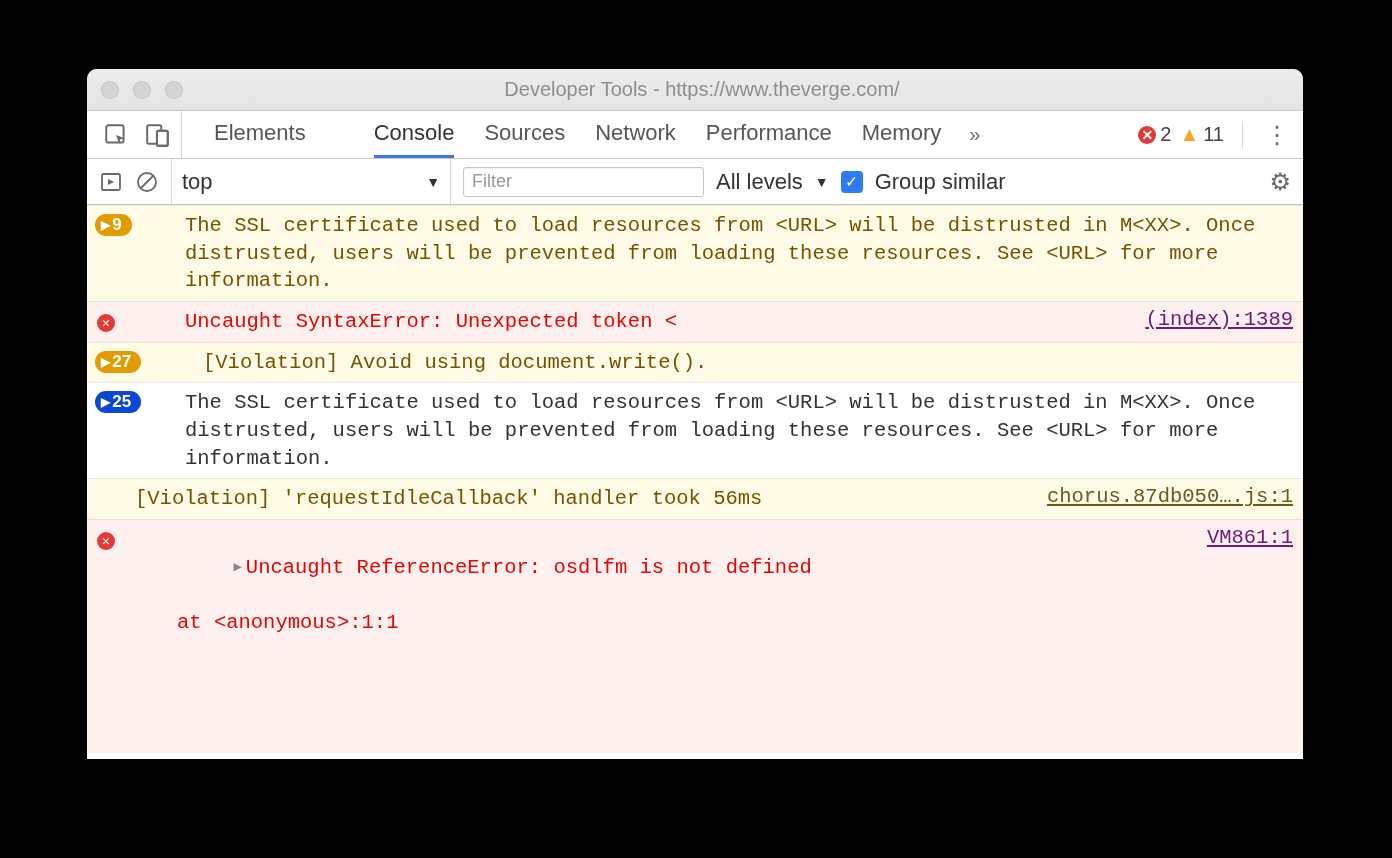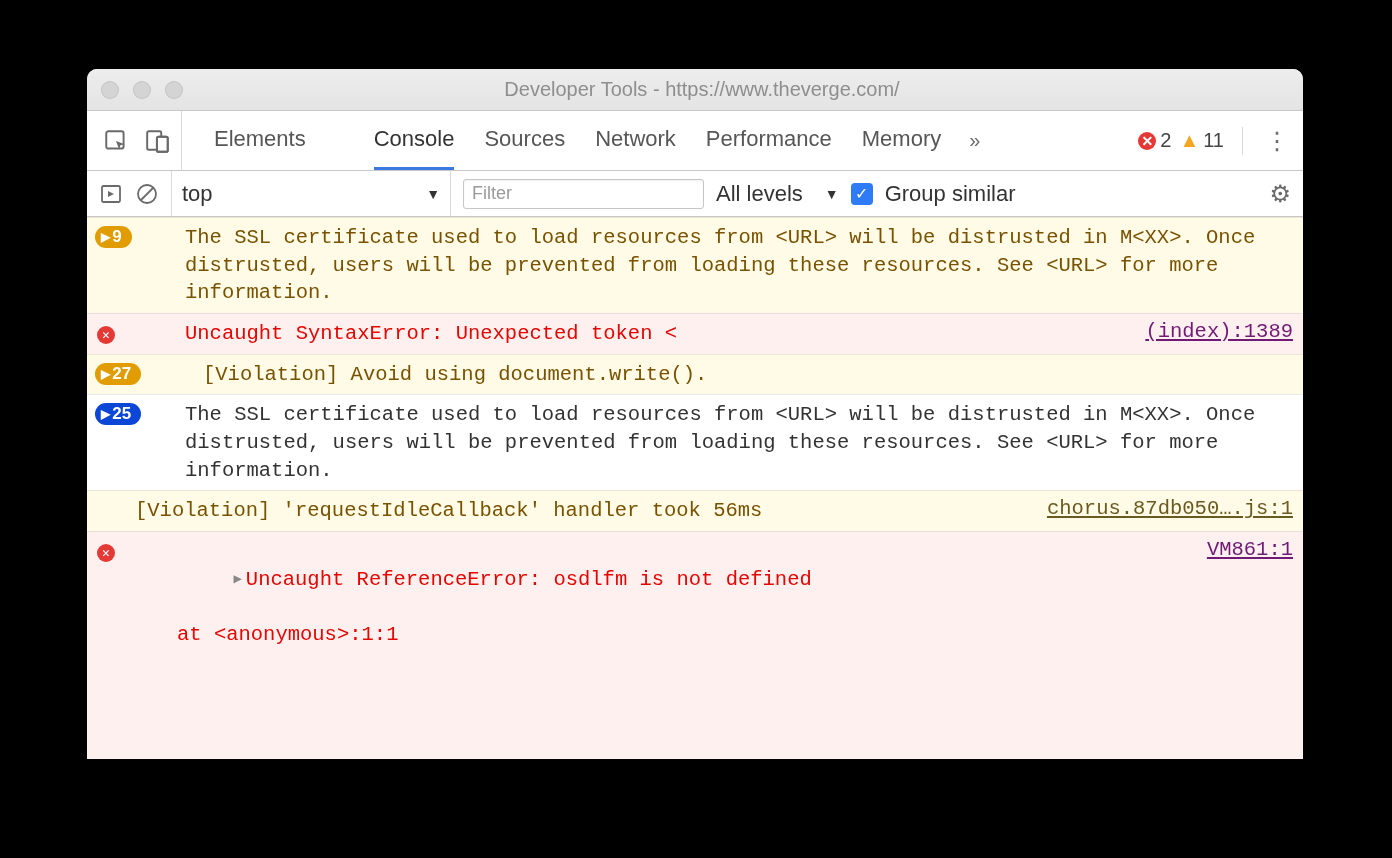--- a/index.html
+++ b/index.html
@@ -46,21 +46,21 @@
   .title {
     position: absolute;
     left: 14px; right: 0;
     text-align: center;
     color: #8e8e8e;
     font-size: 20px;
     pointer-events: none;
   }
   
   .tabbar {
-    height: 60px;
+    height: 48px;
     border-bottom: 1px solid #c7c7c7;
     display: flex;
     align-items: center;
     padding: 0 12px 0 10px;
     gap: 8px;
     justify-content: center;
   }
   .left-icons { display: flex; gap: 16px; padding: 0 10px 0 6px; border-right: 1px solid #d9d9d9; height: 100%; align-items: center; }
   .icon-svg { width: 26px; height: 26px; stroke: #6a6a6a; fill: none; stroke-width: 1.8; }
   .tabs { display: flex; gap: 30px; margin-left: 24px; height: 100%; align-items: stretch; }
@@ -95,21 +95,21 @@
     height: 100%;
   }
   .caret-down { font-size:14px; color:#333; }
   .filter-input {
     width: 241px; height: 30px;
     border:1px solid #c7c7c7; border-radius:3px;
     padding: 0 8px; font-size:18px; color:#333;
     box-shadow: inset 0 1px 2px rgba(0,0,0,0.07);
   }
   .filter-input::placeholder { color:#9a9a9a; }
-  .levels { font-size:22px; color:#333; display:flex; align-items:center; gap:22px; }
+  .levels { font-size:22px; color:#333; display:flex; align-items:center; gap:12px; }
   .checkbox {
     width:22px; height:22px; border-radius:4px;
     background:#2f7bf5; display:inline-flex; align-items:center; justify-content:center;
     color:#fff; font-size:16px;
   }
   .group-label { font-size:22px; color:#333; }
   .gear { margin-left:auto; font-size:24px; color:#6a6a6a; }
 
   
   .console { flex:1; overflow:hidden; font-family: Menlo, Consolas, "Courier New", monospace; font-size:20.5px; }

